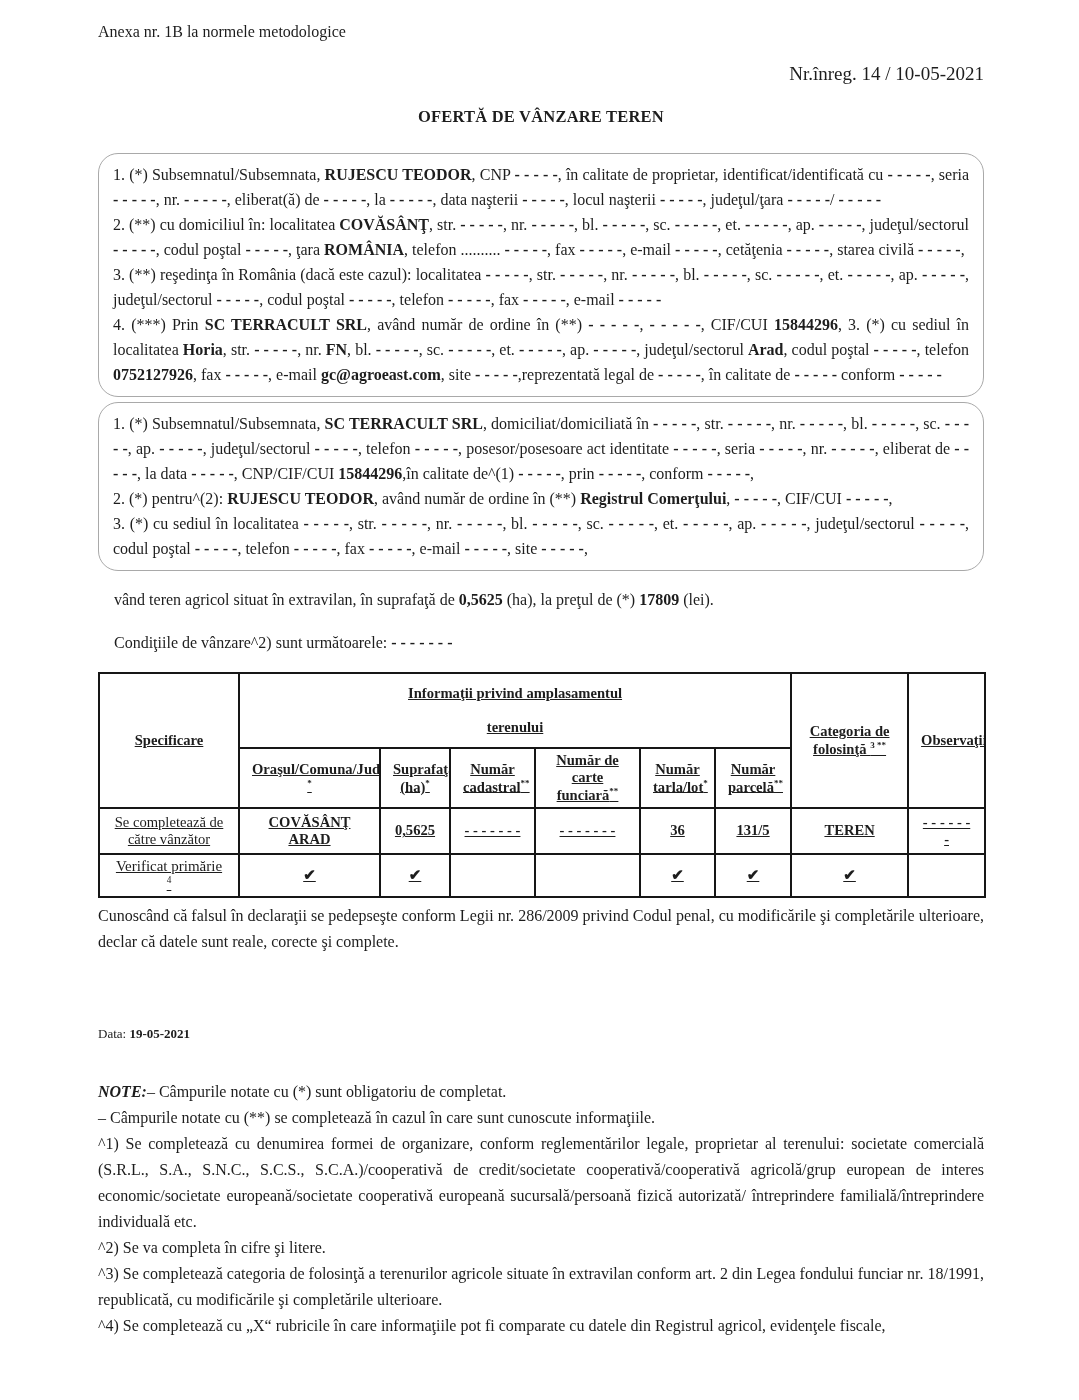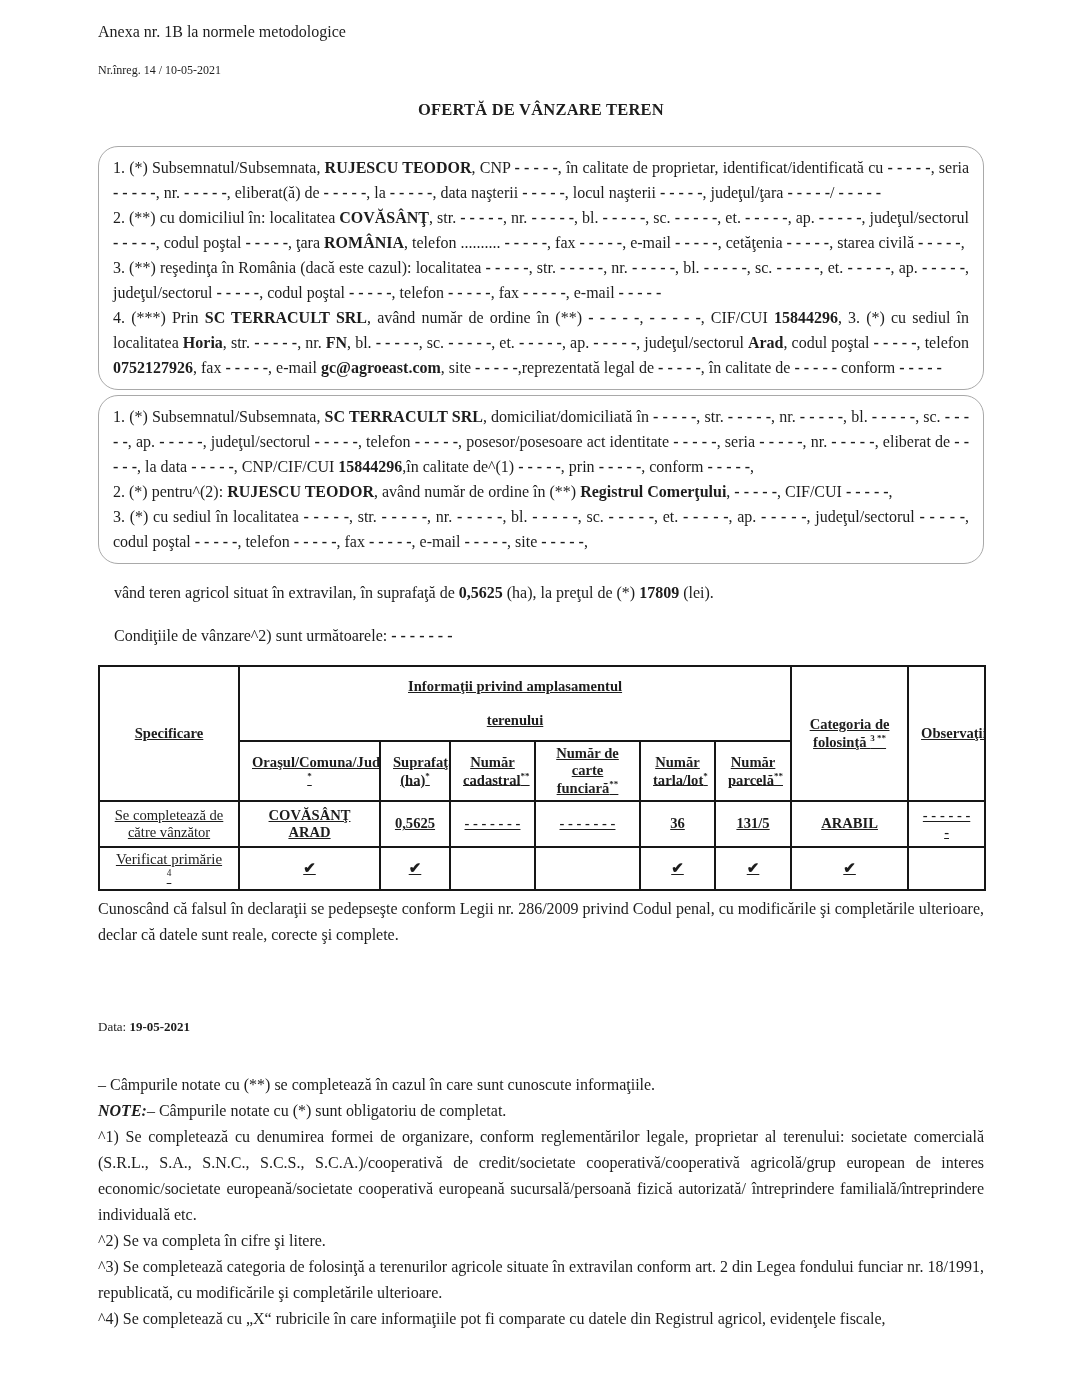--- a/index.html
+++ b/index.html
@@ -5,21 +5,21 @@
   html, body { margin: 0; padding: 0; }
   body {
     width: 1079px; height: 1400px;
     background: #ffffff;
     overflow: hidden;
     font-family: "Liberation Serif", "DejaVu Serif", serif;
     color: #1d1d1d;
   }
   .content { margin-left: 98px; width: 886px; }
   .annex { padding-top: 23px; font-size: 16px; }
-  .regno { margin-top: 22px; text-align: left; font-size: 12px; }
+  .regno { margin-top: 22px; text-align: right; font-size: 19px; }
   .doc-title { margin-top: 22px; text-align: center; font-weight: bold; font-size: 16.5px; letter-spacing: 0.2px; }
 
   .formbox {
     margin-top: 26px;
     border: 1.6px solid #a9a9a9;
     border-radius: 20px;
     padding: 8px 14px 9px 14px;
     box-sizing: border-box;
   }
   .formbox + .formbox { margin-top: 5px; }
@@ -122,21 +122,21 @@
     </tr>
     <tr class="vals">
       <td class="lbl">Se completează de către vânzător</td>
       <td>COVĂSÂNŢ
 ARAD</td>
       <td>0,5625</td>
       <td>- - - - - - -</td>
       <td>- - - - - - -</td>
       <td>36</td>
       <td>131/5</td>
-      <td>ARABIL</td>
+      <td>TEREN</td>
       <td>- - - - - - -</td>
     </tr>
     <tr class="verify">
       <td class="lbl">Verificat primărie <sup>4</sup></td>
       <td>✔</td>
       <td>✔</td>
       <td></td>
       <td></td>
       <td>✔</td>
       <td>✔</td>
@@ -144,21 +144,21 @@
       <td></td>
     </tr>
   </tbody>
     </table>
 
   <p class="legal">Cunoscând că falsul în declaraţii se pedepseşte conform Legii nr. 286/2009 privind Codul penal, cu modificările şi completările ulterioare, declar că datele sunt reale, corecte şi complete.</p>
 
   <p class="dateline">Data: <b>19-05-2021</b></p>
 
   <div class="notes">
+    <p><b><i>NOTE:</i></b>– Câmpurile notate cu (*) sunt obligatoriu de completat.</p>
     <p>– Câmpurile notate cu (**) se completează în cazul în care sunt cunoscute informaţiile.</p>
-    <p><b><i>NOTE:</i></b>– Câmpurile notate cu (*) sunt obligatoriu de completat.</p>
     <p class="just">^1) Se completează cu denumirea formei de organizare, conform reglementărilor legale, proprietar al terenului: societate comercială (S.R.L., S.A., S.N.C., S.C.S., S.C.A.)/cooperativă de credit/societate cooperativă/cooperativă agricolă/grup european de interes economic/societate europeană/societate cooperativă europeană sucursală/persoană fizică autorizată/ întreprindere familială/întreprindere individuală etc.</p>
     <p>^2) Se va completa în cifre şi litere.</p>
     <p class="just">^3) Se completează categoria de folosinţă a terenurilor agricole situate în extravilan conform art. 2 din Legea fondului funciar nr. 18/1991, republicată, cu modificările şi completările ulterioare.</p>
     <p>^4) Se completează cu „X“ rubricile în care informaţiile pot fi comparate cu datele din Registrul agricol, evidenţele fiscale,</p>
   </div>
 
 </div>
 
 </body></html>

